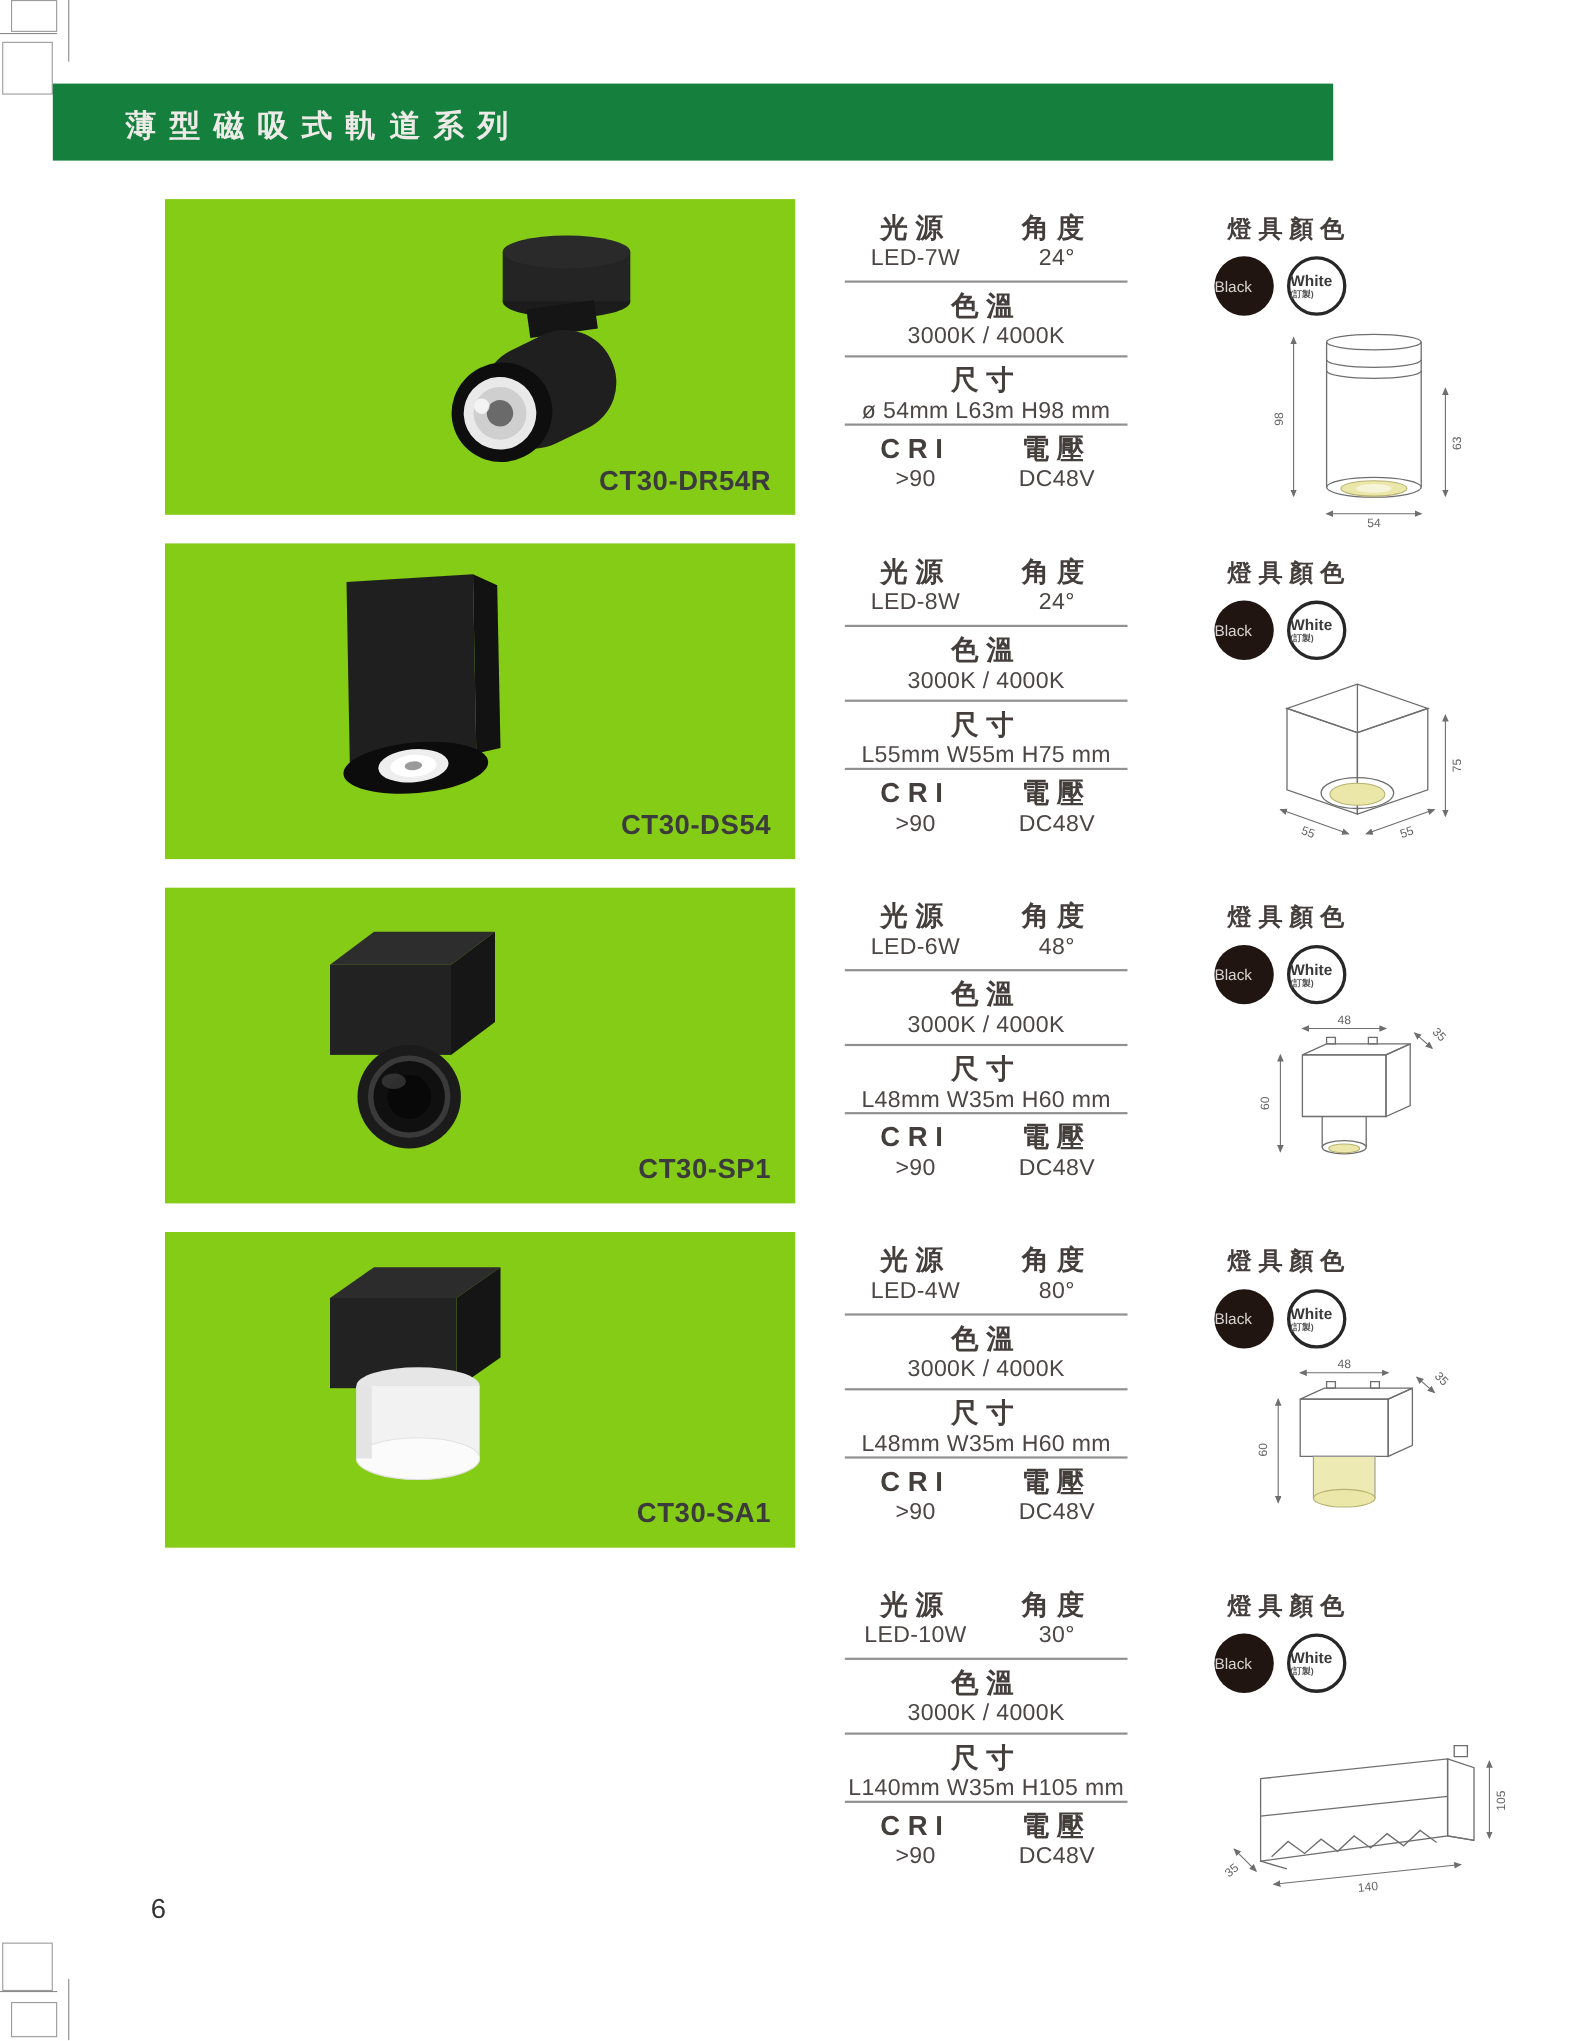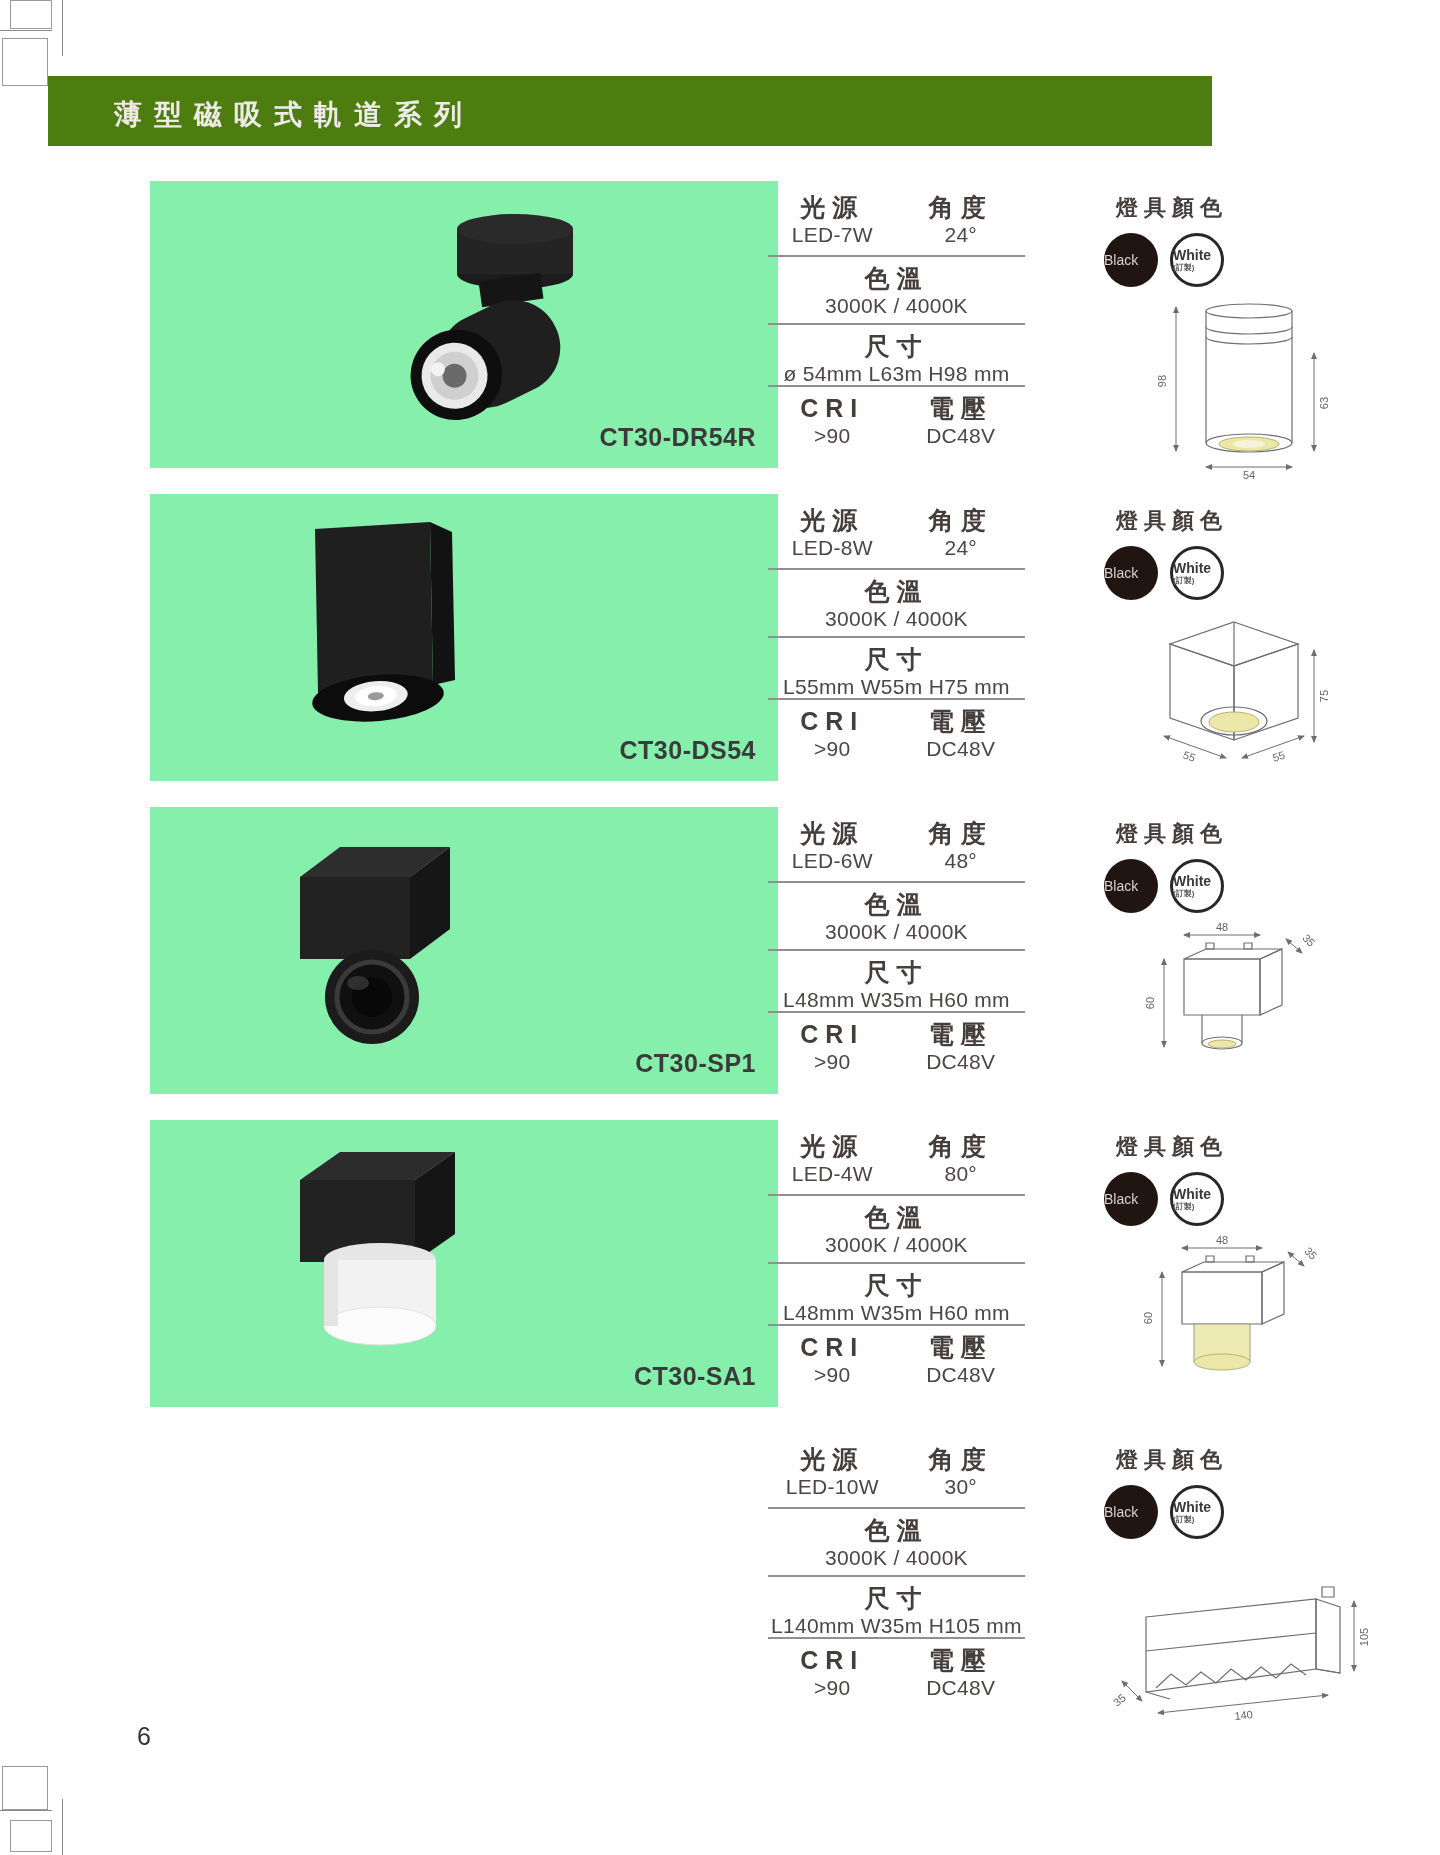--- a/index.html
+++ b/index.html
@@ -17,36 +17,36 @@
   .rm-tl-b1 { left:10px; top:0; width:40px; height:27px; }
   .rm-tl-b2 { left:2px; top:38px; width:44px; height:46px; }
   .rm-bl-h { left:0; top:1810px; width:52px; height:1px; }
   .rm-bl-v { left:62px; top:1799px; width:1px; height:56px; }
   .rm-bl-b1 { left:2px; top:1766px; width:44px; height:42px; }
   .rm-bl-b2 { left:10px; top:1820px; width:40px; height:30px; }
 
   
   .header {
     position:absolute; left:48px; top:76px; width:1164px; height:70px;
-    background:#4d7c0f;
+    background:#15803d;
   }
   .header-title {
     position:absolute; left:66px; top:20px;
     font-size:28px; font-weight:bold; letter-spacing:12px; color:#edeae7;
     white-space:nowrap;
   }
 
   
   .row { position:absolute; left:0; width:1440px; height:287px; }
   .row.r0 { top:181px; } .row.r1 { top:494px; } .row.r2 { top:807px; }
   .row.r3 { top:1120px; } .row.r4 { top:1433px; }
 
   .photo-box {
-    position:absolute; left:150px; top:0; width:628px; height:287px;
-    background:#86efac;
+    position:absolute; left:150px; top:0; width:573px; height:287px;
+    background:#84cc16;
   }
   .photo-box svg { position:absolute; left:0; top:0; }
   .model {
     position:absolute; right:22px; bottom:16px;
     font-size:25px; font-weight:bold; color:#3b3b3b; letter-spacing:0.5px;
   }
 
   .specs { position:absolute; left:768px; top:0; width:257px; }
   .sec { box-sizing:border-box; text-align:center; border-bottom:2px solid #909090; }
   .sec1 { height:76px; padding-top:15px; }

